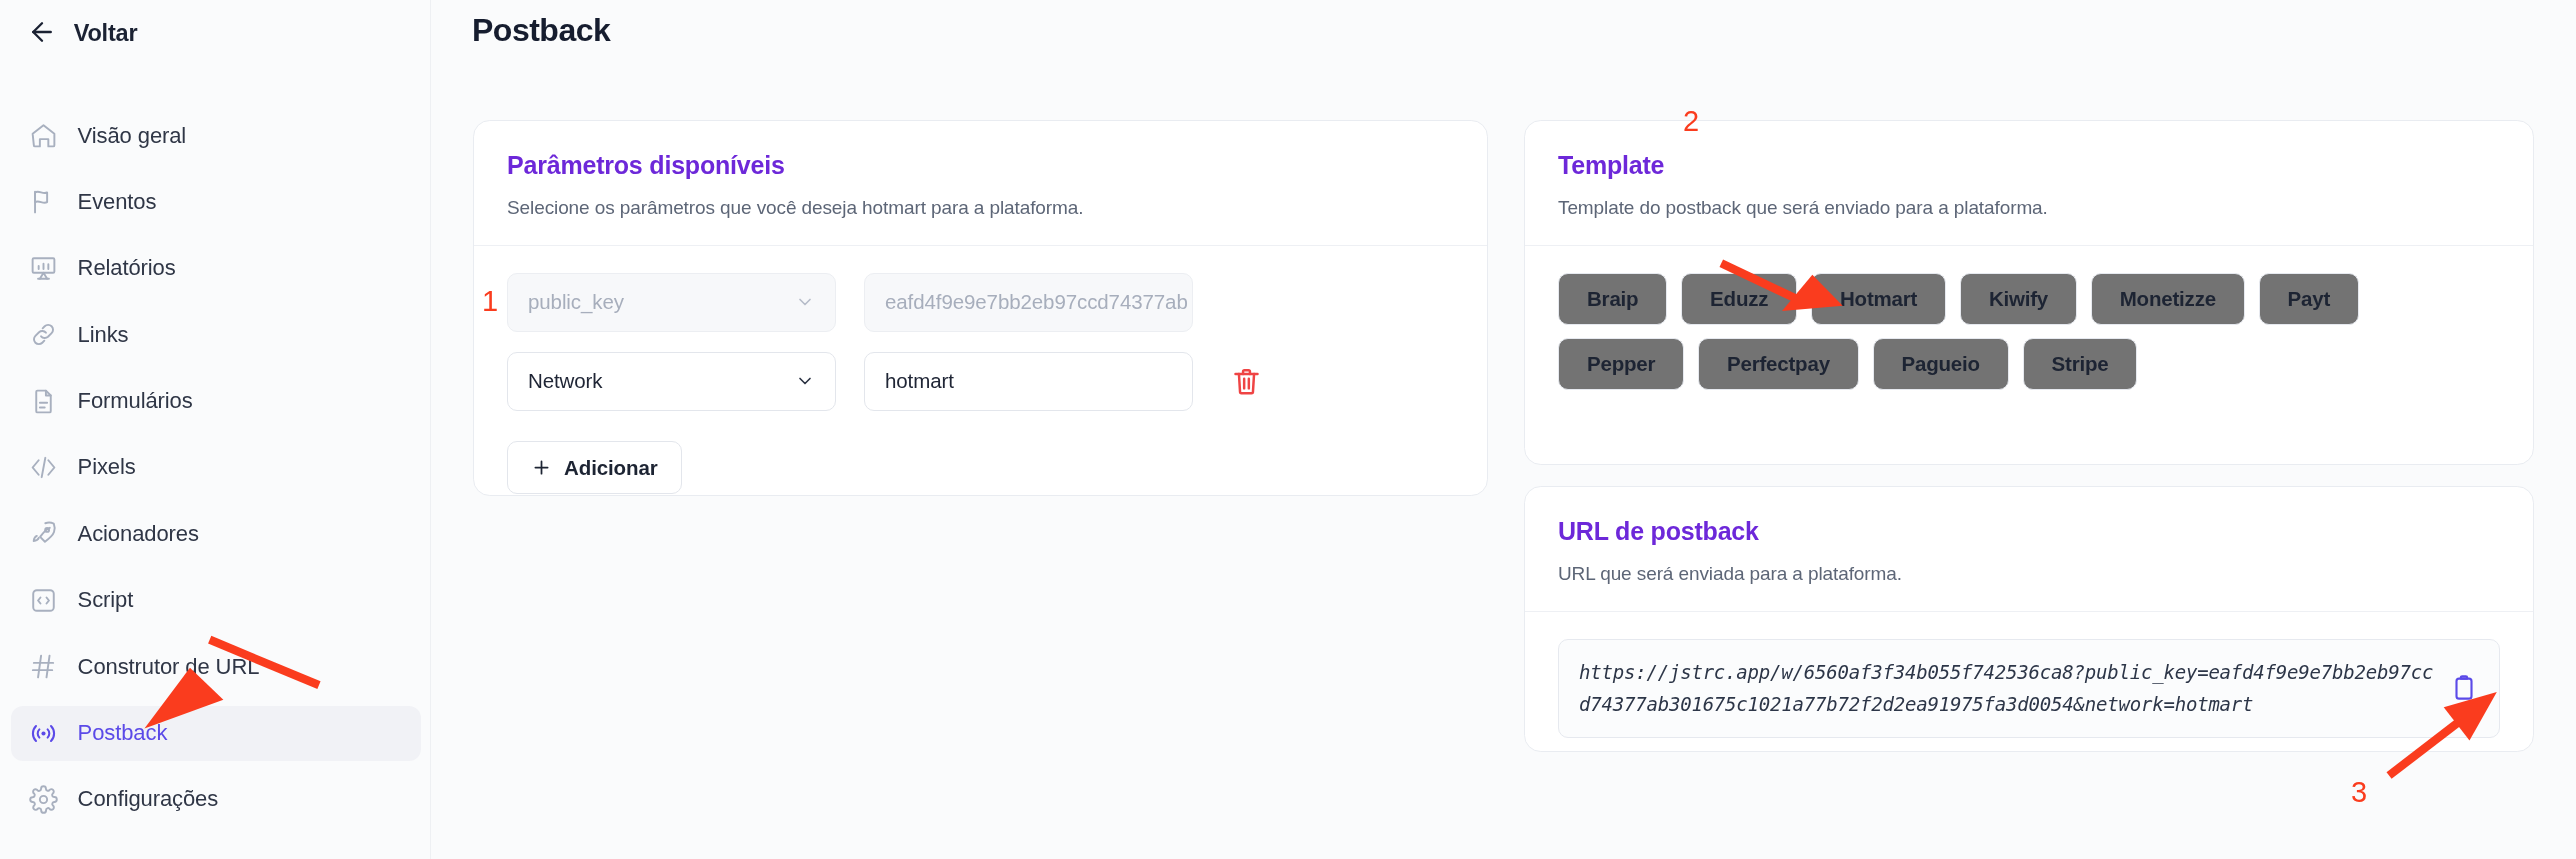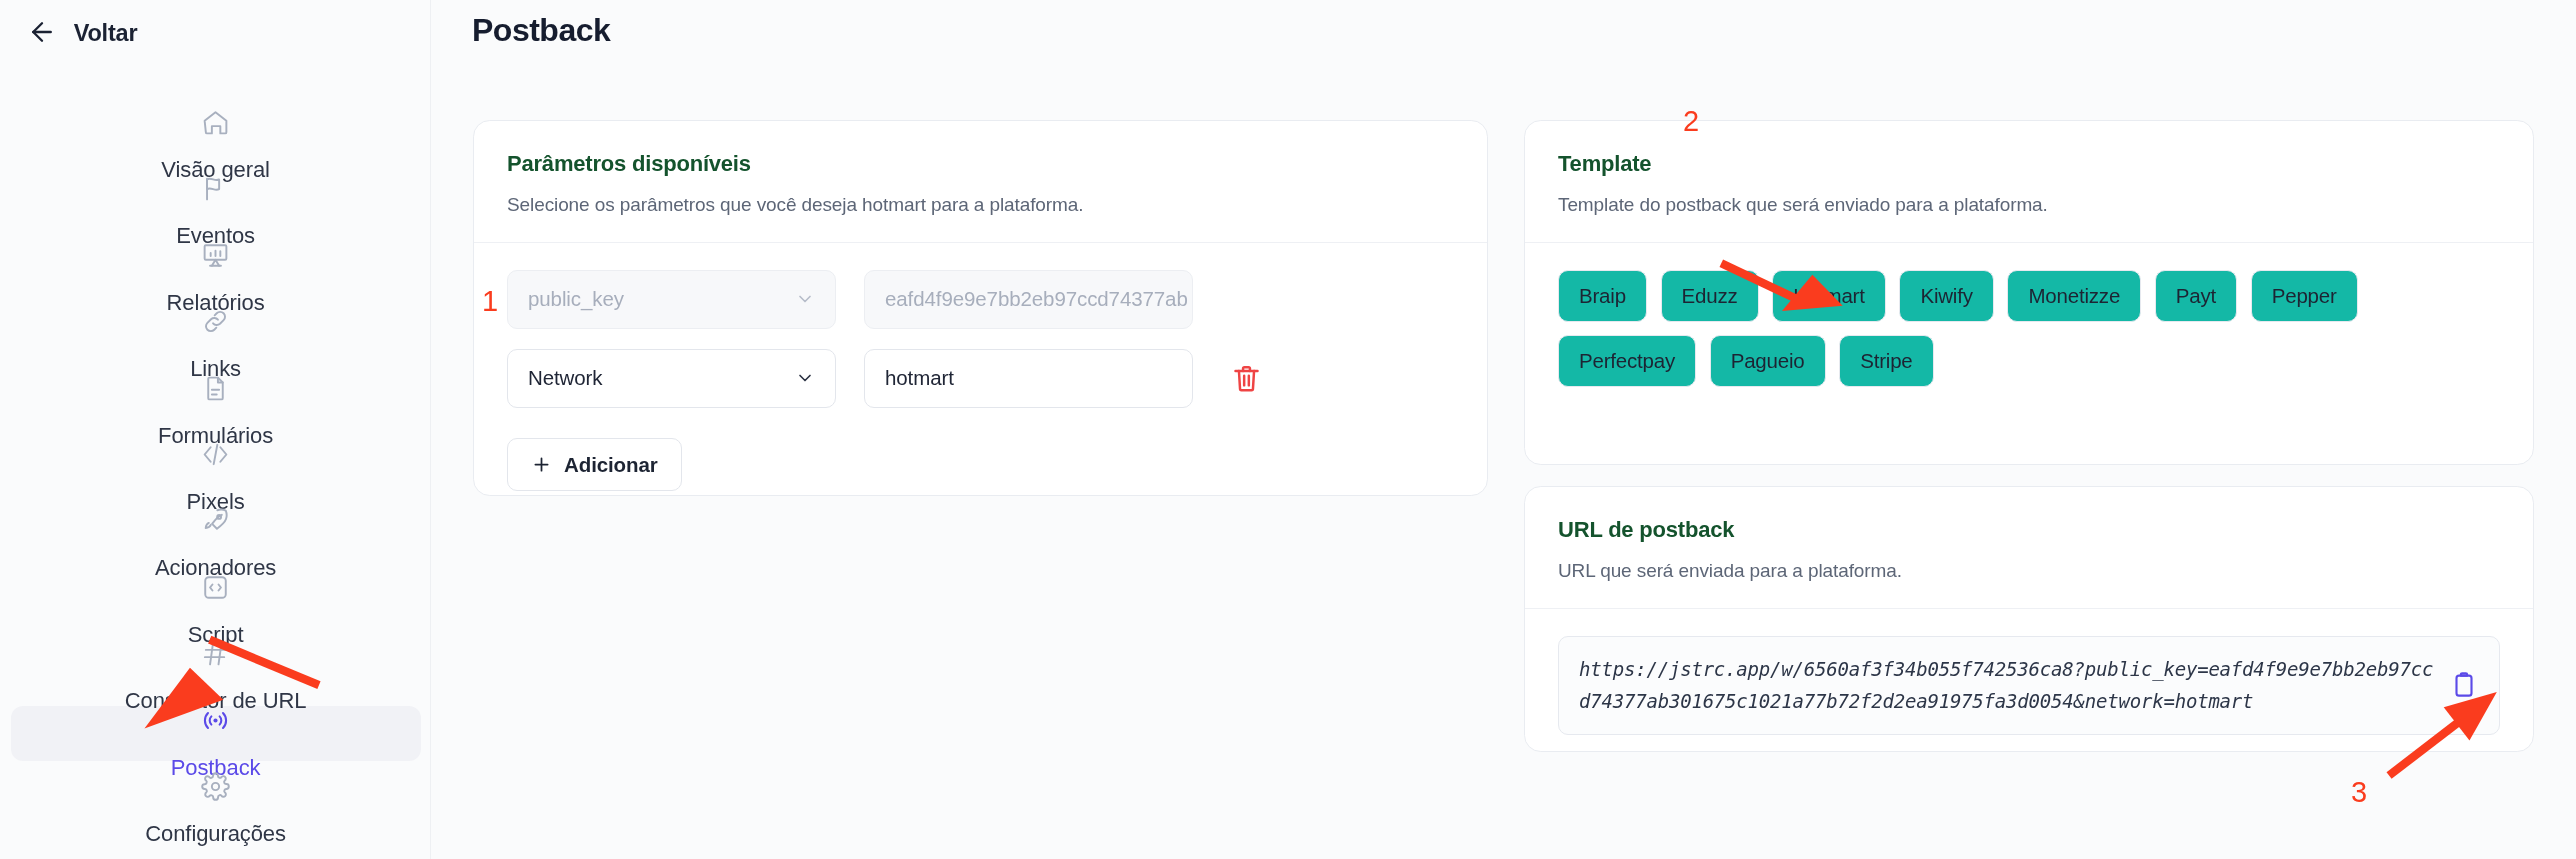--- a/index.html
+++ b/index.html
@@ -27,21 +27,20 @@
     font-size: 23.5px; font-weight: 700; color: #1b2233;
     letter-spacing: -0.2px;
   }
   .nav { position: absolute; left: 10.6px; top: 108px; width: 410px; }
   .nav-item {
     display: flex; align-items: center; gap: 20px;
     height: 55px; padding: 0 18px;
     border-radius: 12px;
     cursor: pointer;
     margin-bottom: 11.4px;
-    flex-direction: column;
   }
   .nav-item .ico { width: 29px; height: 29px; display: flex; align-items: center; justify-content: center; flex: none; }
   .nav-item .ico svg { width: 29px; height: 29px; }
   .nav-item .txt { font-size: 22px; color: #2f3646; letter-spacing: -0.1px; white-space: nowrap; }
   .nav-item.active { background: #f1f2f6; }
   .nav-item.active .txt { color: #5b4ae8; font-weight: 500; }
 
   
   .main { position: absolute; left: 431px; top: 0; width: 2145px; height: 859px; }
   .page-title {
@@ -49,21 +48,21 @@
     font-size: 32px; font-weight: 700; color: #161d2f; letter-spacing: -0.5px;
   }
 
   .card {
     position: absolute;
     background: #ffffff;
     border: 0.8px solid #e9ecf1;
     border-radius: 16.7px;
   }
   .card-head { padding: 30px 33px 26px 33px; border-bottom: 0.8px solid #eef0f4; }
-  .card-title { font-size: 22px; font-weight: 700; color: #14532d; letter-spacing: -0.2px; }
+  .card-title { font-size: 25px; font-weight: 700; color: #6d28d9; letter-spacing: -0.2px; }
   .card-sub { margin-top: 16.7px; font-size: 19px; color: #5d6677; letter-spacing: -0.1px; }
   .card-body { padding: 27px 33px 30px 33px; }
 
   
   #card-params { left: 42px; top: 120px; width: 1015px; height: 376px; }
 
   .field-row { display: flex; align-items: center; gap: 28px; margin-bottom: 20px; }
   .select, .textin {
     height: 59px; border-radius: 10px;
     display: flex; align-items: center;
@@ -87,25 +86,25 @@
     margin-top: 10.6px;
   }
   .plus { width: 21px; height: 21px; flex: none; }
 
   
   #card-template { left: 1093px; top: 120px; width: 1010px; height: 345px; }
   #card-url { left: 1093px; top: 486px; width: 1010px; height: 266px; }
 
   .chips { display: flex; flex-wrap: wrap; gap: 13.7px; max-width: 896px; }
   .chip {
-    height: 52px; padding: 0 20px;
+    height: 52px; padding: 0 28px;
     display: inline-flex; align-items: center;
     border: 0.8px solid #e6e9ef; border-radius: 10px;
-    background: #14b8a6; cursor: pointer;
-    font-size: 20.5px; font-weight: 400; color: #1d2433; letter-spacing: -0.2px;
+    background: #737373; cursor: pointer;
+    font-size: 20.5px; font-weight: 700; color: #1d2433; letter-spacing: -0.2px;
     white-space: nowrap;
   }
 
   .url-box {
     display: flex; align-items: center; gap: 13.7px;
     border: 0.8px solid #e6e9ef; border-radius: 10px;
     background: #fbfcfd;
     padding: 16.7px 20px;
     font-style: italic;
   }

